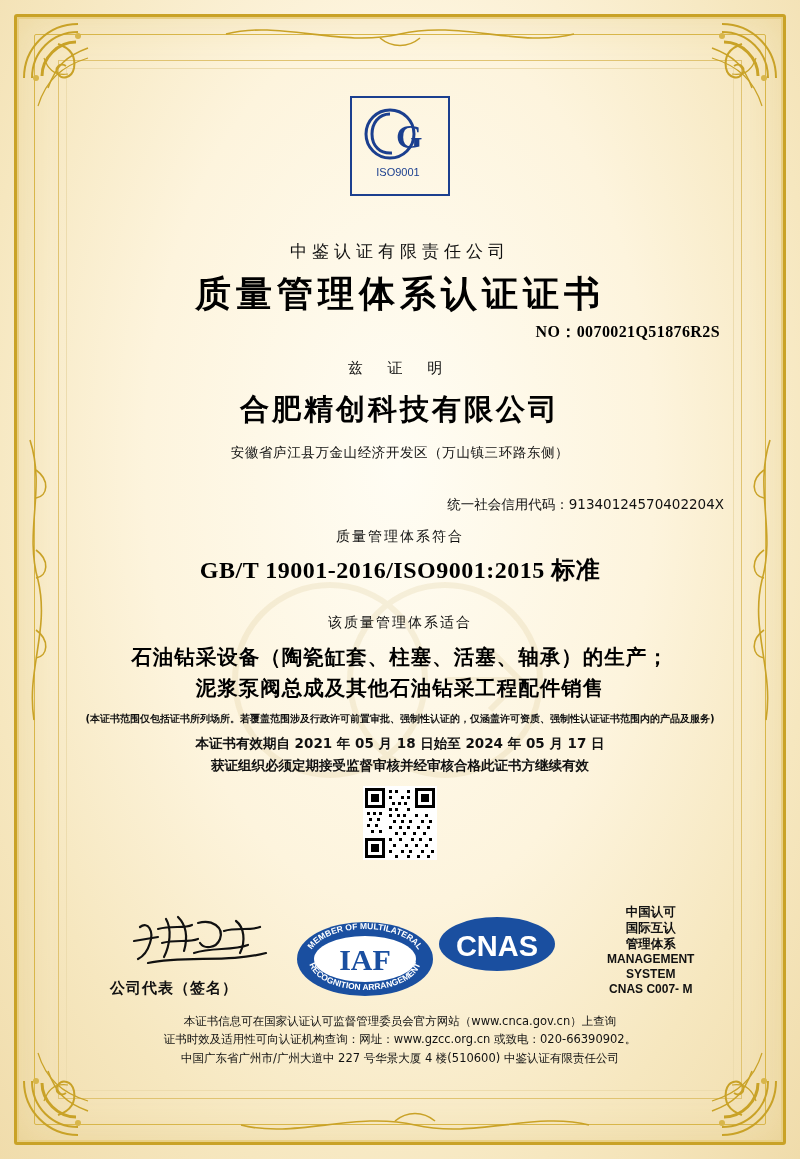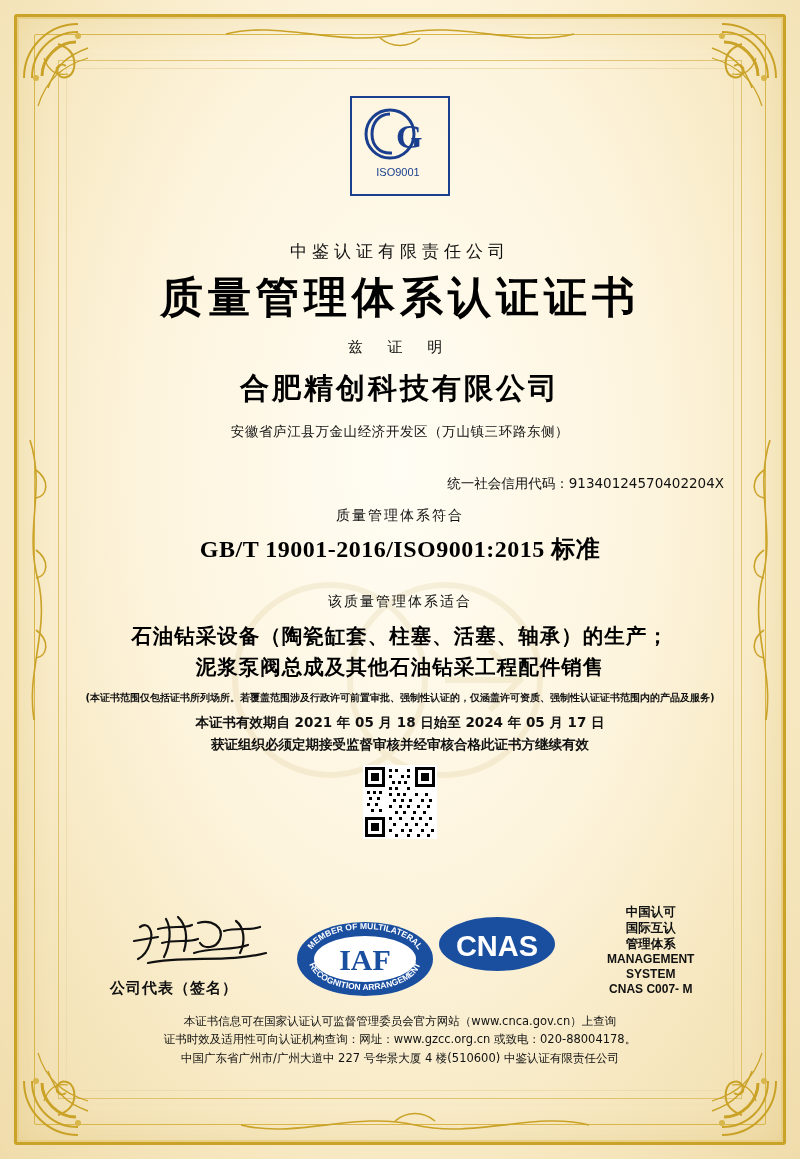--- a/index.html
+++ b/index.html
@@ -103,21 +103,21 @@
     font-family: Liberation Sans, sans-serif;
     font-size: 17px;
     letter-spacing: 5px;
     color: #111;
   }
 
   .main-title {
     margin-top: 10px;
     font-family: "DejaVu Sans", sans-serif;
     font-weight: bold;
-    font-size: 43px;
+    font-size: 36px;
     letter-spacing: 5px;
     color: #000;
     line-height: 1.15;
   }
 
   .cert-no {
     margin-top: 8px;
     text-align: right;
     padding-right: 10px;
     font-family: "Liberation Serif", serif;
@@ -408,20 +408,21 @@
         </g>
         <text x="44" y="50" font-family="Liberation Serif, serif" font-size="34" font-weight="bold" fill="#1b3f8f">G</text>
         <text x="46" y="78" font-family="Liberation Sans, sans-serif" font-size="11" text-anchor="middle" fill="#1b3f8f">ISO9001</text>
       </svg>
     </div>
 
     <div class="issuer">中鉴认证有限责任公司</div>
 
     <div class="main-title">质量管理体系认证证书</div>
 
+    <div class="cert-no">NO：0070021Q51876R2S</div>
 
     <div class="hereby">兹 证 明</div>
 
     <div class="company">合肥精创科技有限公司</div>
 
     <div class="address">安徽省庐江县万金山经济开发区（万山镇三环路东侧）</div>
 
     <div class="credit-code">统一社会信用代码：91340124570402204X</div>
 
     <div class="conform-label">质量管理体系符合</div>
@@ -572,18 +573,18 @@
           <div>管理体系</div>
           <div class="ms">MANAGEMENT SYSTEM</div>
           <div class="ms">CNAS C007- M</div>
         </div>
       </div>
 
     </div>
 
     <div class="footer">
       <div>本证书信息可在国家认证认可监督管理委员会官方网站（www.cnca.gov.cn）上查询</div>
-      <div>证书时效及适用性可向认证机构查询：网址：www.gzcc.org.cn 或致电：020-88004178。</div>
+      <div>证书时效及适用性可向认证机构查询：网址：www.gzcc.org.cn 或致电：020-66390902。</div>
       <div>中国广东省广州市/广州大道中 227 号华景大厦 4 楼(510600) 中鉴认证有限责任公司</div>
     </div>
   </div>
 
 </div>
 
 </body></html>

